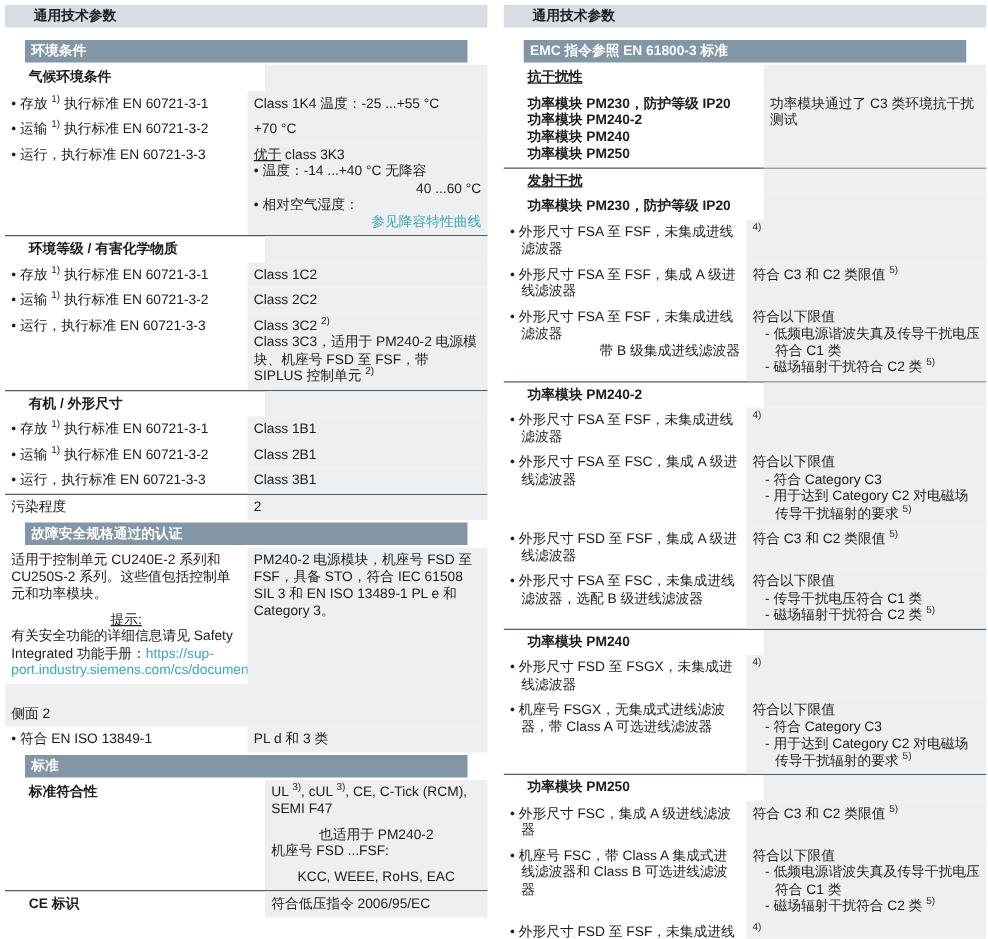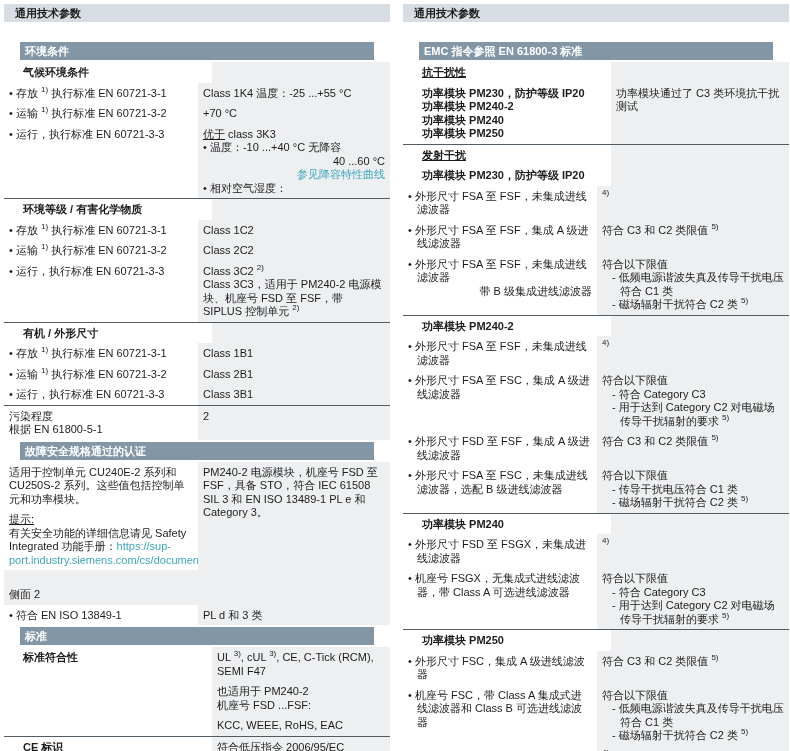--- a/index.html
+++ b/index.html
@@ -5,38 +5,38 @@
   html,body{margin:0;padding:0;}
   body{
     width:790px;height:751px;overflow:hidden;background:#ffffff;
     font-family:"Liberation Sans","DejaVu Sans",sans-serif;
     font-size:11px;color:#1c1c1c;
   }
   .page{display:flex;gap:13px;padding:4px 0 0 4px;}
   .col{width:386px;flex:0 0 386px;}
   .strip{
     background:#d7dde2;color:#1c1c1c;font-weight:bold;
-    padding:3px 5px 3px 11px;margin-bottom:20px;line-height:12px;
+    padding:3px 5px 3px 23px;margin-bottom:10px;line-height:12px;
   }
   .band{
     background:#8296a5;color:#ffffff;font-weight:bold;
     padding:3px 5px;margin:2px 16px;line-height:12px;
   }
   .row{display:flex;align-items:stretch;}
   .row.sep{border-top:1px solid #505b63;}
   .cell{padding:4px 5px 3px 5px;box-sizing:border-box;}
   .cell.label{width:194px;flex:0 0 194px;}
   .cell.value{flex:1 1 auto;background:#edeff1;}
   .row.head .cell.label{font-weight:bold;margin-left:14px;}
   .row.pad .cell{padding-top:18px;}
   .ln{line-height:13.5px;}
   .ln.b{padding-left:9px;text-indent:-9px;}
   .ln.c{padding-left:9px;text-align:right;}
   .ln.d{padding-left:18px;text-indent:-8px;}
-  .ln.g{margin-top:7px;}
+  .ln.g{margin-top:7px;text-align:center;}
   .sup{vertical-align:super;font-size:8px;line-height:0;}
   .u{text-decoration:underline;}
   .link{color:#3fa5b8;cursor:pointer;}
 </style>
 </head>
 <body>
 
 <div class="page">
   <section class="col">
     <header class="strip">通用技术参数</header>
@@ -63,24 +63,24 @@
           <div class="cell value">
             <div class="ln">+70 °C</div>
           </div>
         </div>
         <div class="row">
           <div class="cell label">
             <div class="ln b">• 运行，执行标准 EN 60721-3-3</div>
           </div>
           <div class="cell value">
             <div class="ln"><span class="u">优于</span> class 3K3</div>
-            <div class="ln b">• 温度：-10 ...+40 °C 无降容</div>
+            <div class="ln b">• 温度：-14 ...+40 °C 无降容</div>
             <div class="ln c">40 ...60 °C</div>
+            <div class="ln b">• 相对空气湿度：</div>
             <div class="ln c"><span class="link">参见降容特性曲线</span></div>
-            <div class="ln b">• 相对空气湿度：</div>
           </div>
         </div>
         <div class="row sep head">
           <div class="cell label">
             <div class="ln">环境等级 / 有害化学物质</div>
           </div>
           <div class="cell value"></div>
         </div>
         <div class="row">
           <div class="cell label">
@@ -133,21 +133,20 @@
           <div class="cell label">
             <div class="ln b">• 运行，执行标准 EN 60721-3-3</div>
           </div>
           <div class="cell value">
             <div class="ln">Class 3B1</div>
           </div>
         </div>
         <div class="row sep">
           <div class="cell label">
             <div class="ln">污染程度</div>
-            <div class="ln">根据 EN 61800-5-1</div>
           </div>
           <div class="cell value">
             <div class="ln">2</div>
           </div>
         </div>
         <div class="band">故障安全规格通过的认证</div>
         <div class="row">
           <div class="cell label">
             <div class="ln">适用于控制单元 CU240E-2 系列和 CU250S-2 系列。这些值包括控制单元和功率模块。</div>
             <div class="ln g"><span class="u">提示:</span></div>

